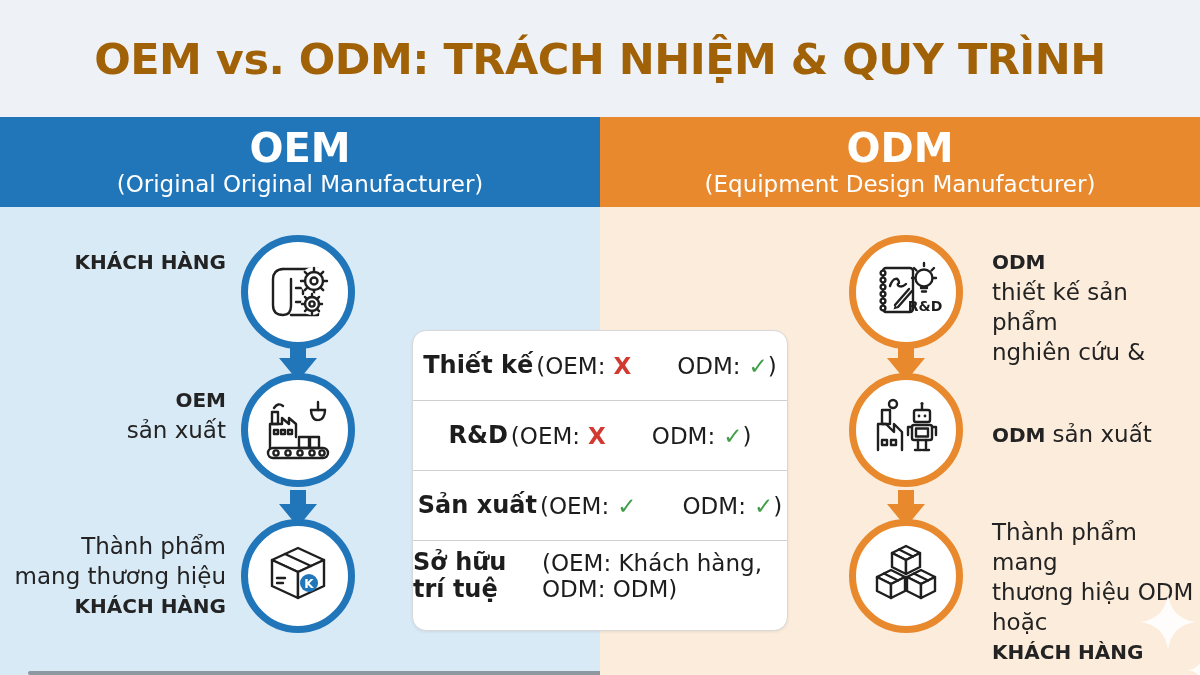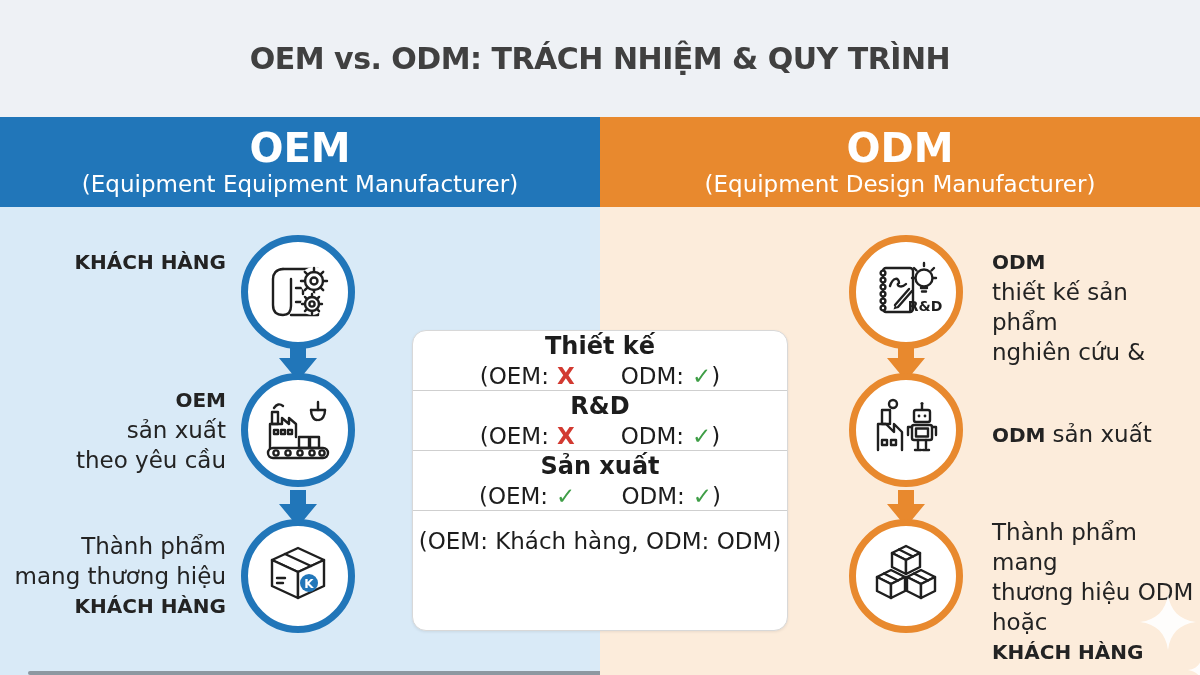--- a/index.html
+++ b/index.html
@@ -4,21 +4,21 @@
 <style>
   :root{
     --blue:#2176b9; --orange:#e8892e; --light-blue-bg:#d9eaf7; --light-orange-bg:#fcecdb;
     --top-bg:#eef1f5; --green:#3f9e47; --red:#d23a31; --ink:#232323;
   }
   *{margin:0;padding:0;box-sizing:border-box;}
   body{font-family:"DejaVu Sans","Liberation Sans",sans-serif;background:#888;}
   .page{position:relative;width:1200px;height:675px;background:var(--top-bg);overflow:hidden;}
 
   .title-bar{position:absolute;left:0;top:0;width:1200px;height:117px;display:flex;align-items:center;justify-content:center;}
-  .main-title{font-size:30px;font-weight:bold;color:#404040;letter-spacing:-.5px;}
+  .main-title{font-size:43px;font-weight:bold;color:#a16207;letter-spacing:-.5px;}
 
   .col-header{position:absolute;top:117px;width:600px;height:90px;display:flex;flex-direction:column;align-items:center;justify-content:center;color:#fff;}
   .col-header.oem{left:0;background:var(--blue);}
   .col-header.odm{left:600px;background:var(--orange);}
   .col-header .hname{font-size:40px;font-weight:bold;line-height:44px;}
   .col-header .hsub{font-size:23px;line-height:28px;}
 
   .col-body{position:absolute;top:207px;width:600px;height:468px;}
   .col-body.oem{left:0;background:var(--light-blue-bg);}
   .col-body.odm{left:600px;background:var(--light-orange-bg);}
@@ -31,21 +31,21 @@
   .flow-arrow svg{display:block;}
   .flow-arrow.b polygon{fill:var(--blue);}
   .flow-arrow.o polygon{fill:var(--orange);}
 
   .step-text{position:absolute;color:var(--ink);font-size:23px;line-height:30px;z-index:2;}
   .step-text.ra{text-align:right;}
   .step-text .b{font-weight:bold;font-size:20px;}
   .step-text .inline-gap{margin-left:7px;}
 
   .compare-card{position:absolute;left:412px;top:330px;width:376px;height:301px;background:#fff;border:1px solid #d8d8d8;border-radius:14px;z-index:6;box-shadow:0 1px 3px rgba(0,0,0,.08);overflow:hidden;}
-  .card-row{height:60px;border-bottom:1px solid #cfcfcf;display:flex;flex-direction:column;align-items:center;justify-content:center;gap:3px;}
+  .card-row{height:70px;border-bottom:1px solid #cfcfcf;display:flex;flex-direction:row;align-items:center;justify-content:center;gap:3px;}
   .card-row:last-child{border-bottom:none;}
   .row-title{font-size:24px;font-weight:bold;color:#1d1d1d;line-height:27px;}
   .row-detail{font-size:23px;color:#1d1d1d;display:flex;align-items:center;line-height:26px;}
   .row-detail .gap{display:inline-block;width:46px;}
   .row-detail .lbl{margin-right:8px;}
   .mark{font-weight:bold;}
   .mark[data-state="ok"]{color:var(--green);}
   .mark[data-state="no"]{color:var(--red);}
 
   .sparkle{position:absolute;z-index:4;opacity:.92;}
@@ -59,21 +59,21 @@
 <body>
 
 <div class="page">
 
   <div class="title-bar">
     <div class="main-title">OEM vs. ODM: TRÁCH NHIỆM &amp; QUY TRÌNH</div>
   </div>
 
   <div class="col-header oem">
     <div class="hname">OEM</div>
-    <div class="hsub">(Equipment Equipment Manufacturer)</div>
+    <div class="hsub">(Original Original Manufacturer)</div>
   </div>
   <div class="col-header odm">
     <div class="hname">ODM</div>
     <div class="hsub">(Equipment Design Manufacturer)</div>
   </div>
 
   <div class="col-body oem">
 
     <div class="flow-arrow b" style="left:279px;top:137px;">
       <svg width="38" height="38" viewBox="0 0 38 38">
@@ -134,21 +134,20 @@
         <g transform="rotate(135 50 48)">
             <line x1="50" y1="38" x2="50" y2="41"></line>
             <line x1="50" y1="55" x2="50" y2="58"></line>
           </g>
       </svg>
     </div>
 
     <div class="step-text ra" style="right:374px;top:178px;width:220px;">
       <div class="b">OEM</div>
       <div>sản xuất</div>
-      <div>theo yêu cầu</div>
     </div>
     <div class="icon-circle b" style="left:241px;top:166px;">
       <svg class="ic" width="72" height="72" viewBox="0 0 72 72">
         <line x1="56" y1="8" x2="56" y2="16"></line>
         <path d="M49 16 h14"></path>
         <path d="M49 16 c0 6 3 10 6 10"></path>
           <path d="M63 16 c0 6 -3 10 -6 10"></path>
         <rect x="10" y="18" width="6" height="12"></rect>
         <path d="M12 14 q4 -6 9 -2"></path>
         <path d="M8 54 V30 H20 V24 L27 30 V24 L34 30 V43"></path>
@@ -320,17 +319,18 @@
         <span class="lbl">(OEM:</span>
           <span class="mark" data-state="ok">✓</span>
           <span class="gap"></span>
           <span class="lbl">ODM:</span>
           <span class="mark" data-state="ok">✓</span>
           <span>)</span>
       </div>
     </div>
 
     <div class="card-row">
+      <div class="row-title">Sở hữu trí tuệ</div>
       <div class="row-detail">(OEM: Khách hàng, ODM: ODM)</div>
     </div>
 
   </div>
 </div>
 
 </body></html>

